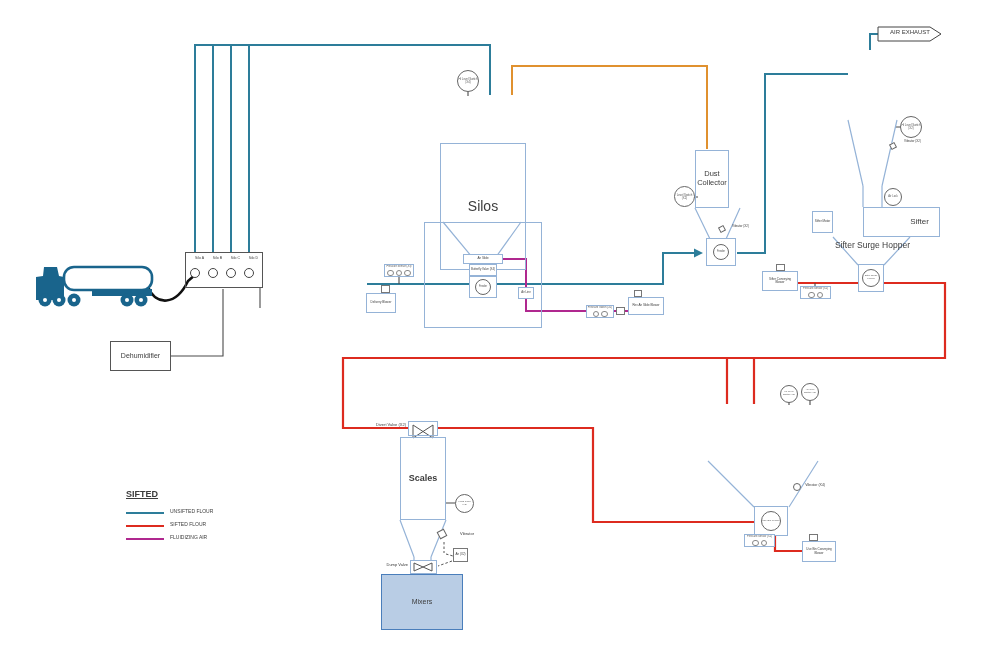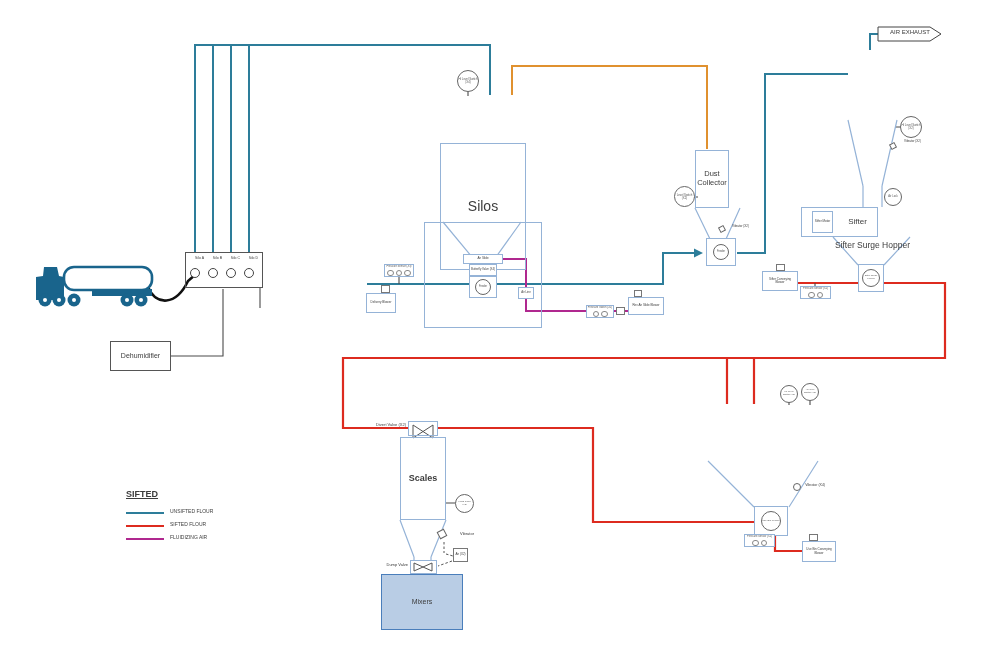--- a/index.html
+++ b/index.html
@@ -148,21 +148,21 @@
   <div class="circ" style="left:713px;top:244px;width:16px;height:16px;font-size:2.6px;">Feeder</div>
 
   <div class="lbl" style="left:880px;top:29px;width:50px;font-size:6px;">AIR EXHAUST</div>
 
   <div class="circ" style="left:900px;top:116px;width:22px;height:22px;font-size:2.8px;">Hi Level Switch (X2)</div>
   <div class="diamond" style="left:890px;top:143px;width:6px;height:6px;"></div>
   <div class="lbl" style="left:899px;top:140px;width:22px;font-size:3px;">Vibrator (X2)</div>
   <div class="circ" style="left:884px;top:188px;width:18px;height:18px;font-size:2.6px;">Air Lock</div>
 
   <div class="eq solid" style="left:812px;top:211px;width:21px;height:22px;font-size:3px;padding:0 1px;">Sifter Motor</div>
-  <div class="eq" style="left:801px;top:207px;width:77px;height:30px;font-size:8px;padding-left:36px;">Sifter</div>
+  <div class="eq" style="left:863px;top:207px;width:77px;height:30px;font-size:8px;padding-left:36px;">Sifter</div>
   <div class="lbl" style="left:833px;top:241px;width:77px;font-size:8.5px;">Sifter Surge Hopper</div>
   <div class="eq solid" style="left:858px;top:264px;width:26px;height:28px;"></div>
   <div class="circ" style="left:862px;top:269px;width:18px;height:18px;font-size:2.4px;">Sifter Surge Feeder</div>
   <div class="vbox" style="left:776px;top:264px;width:9px;height:7px;"></div>
   <div class="eq solid" style="left:762px;top:271px;width:36px;height:20px;font-size:3px;padding:0 2px;">Sifter Conveying Blower</div>
   <div class="panel" style="left:800px;top:286px;width:31px;height:13px;">
     <span class="cap">Pressure Sensor (X2)</span>
     <span class="row">
         <span class="pcircle"></span>
         <span class="pcircle"></span>

